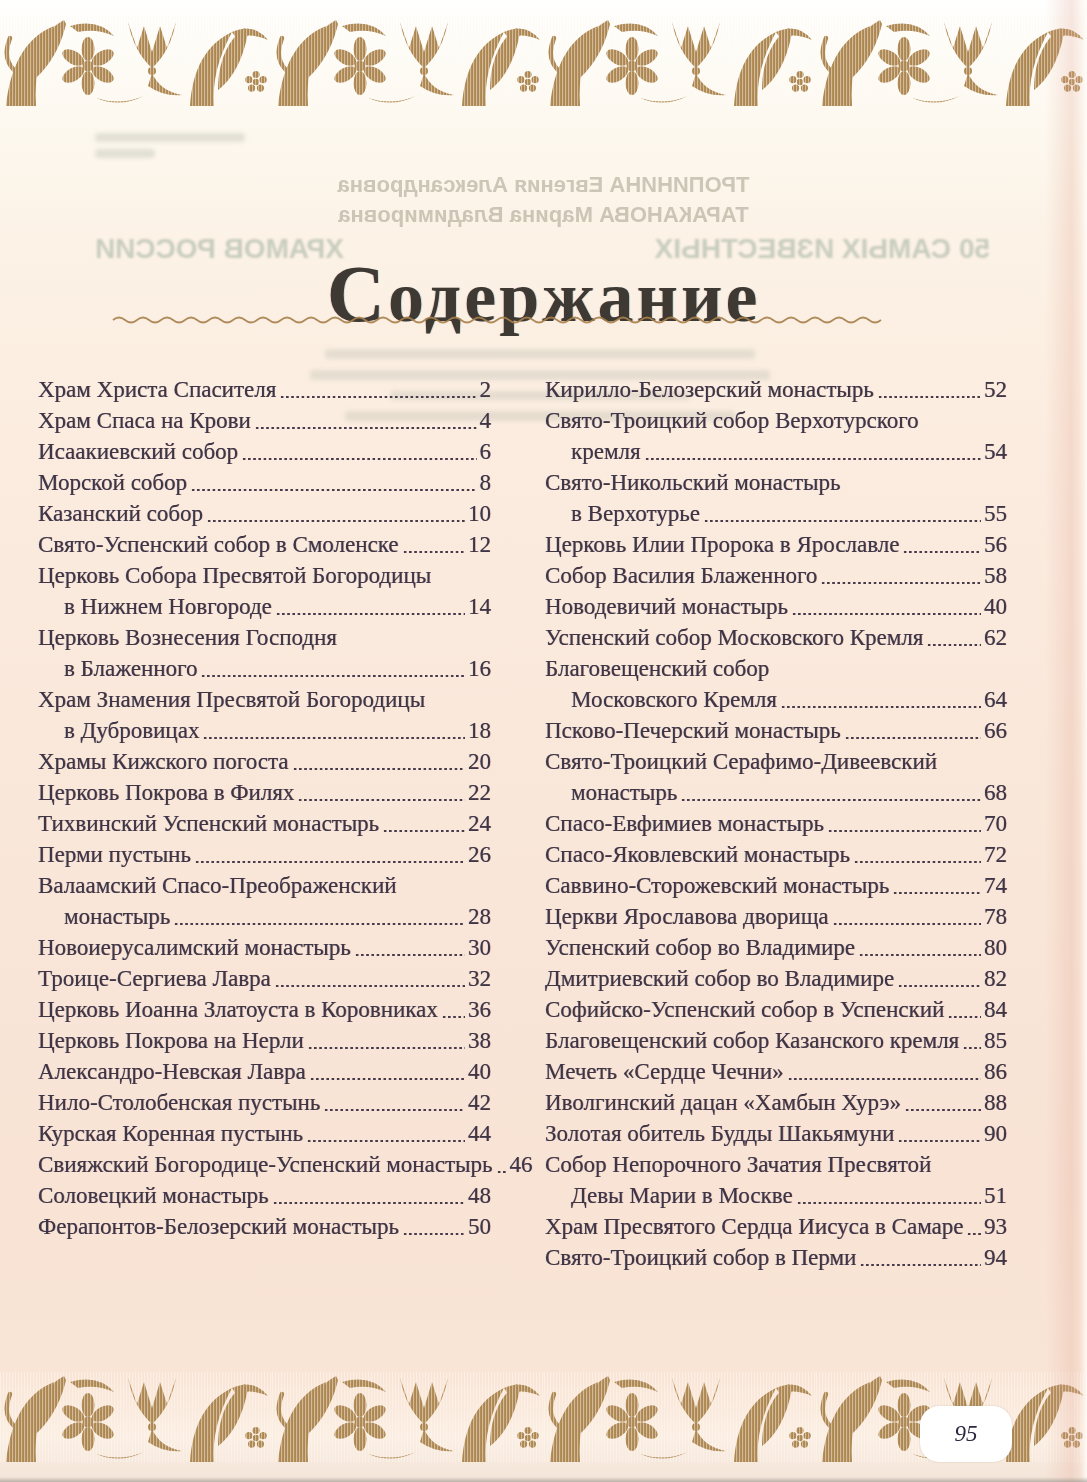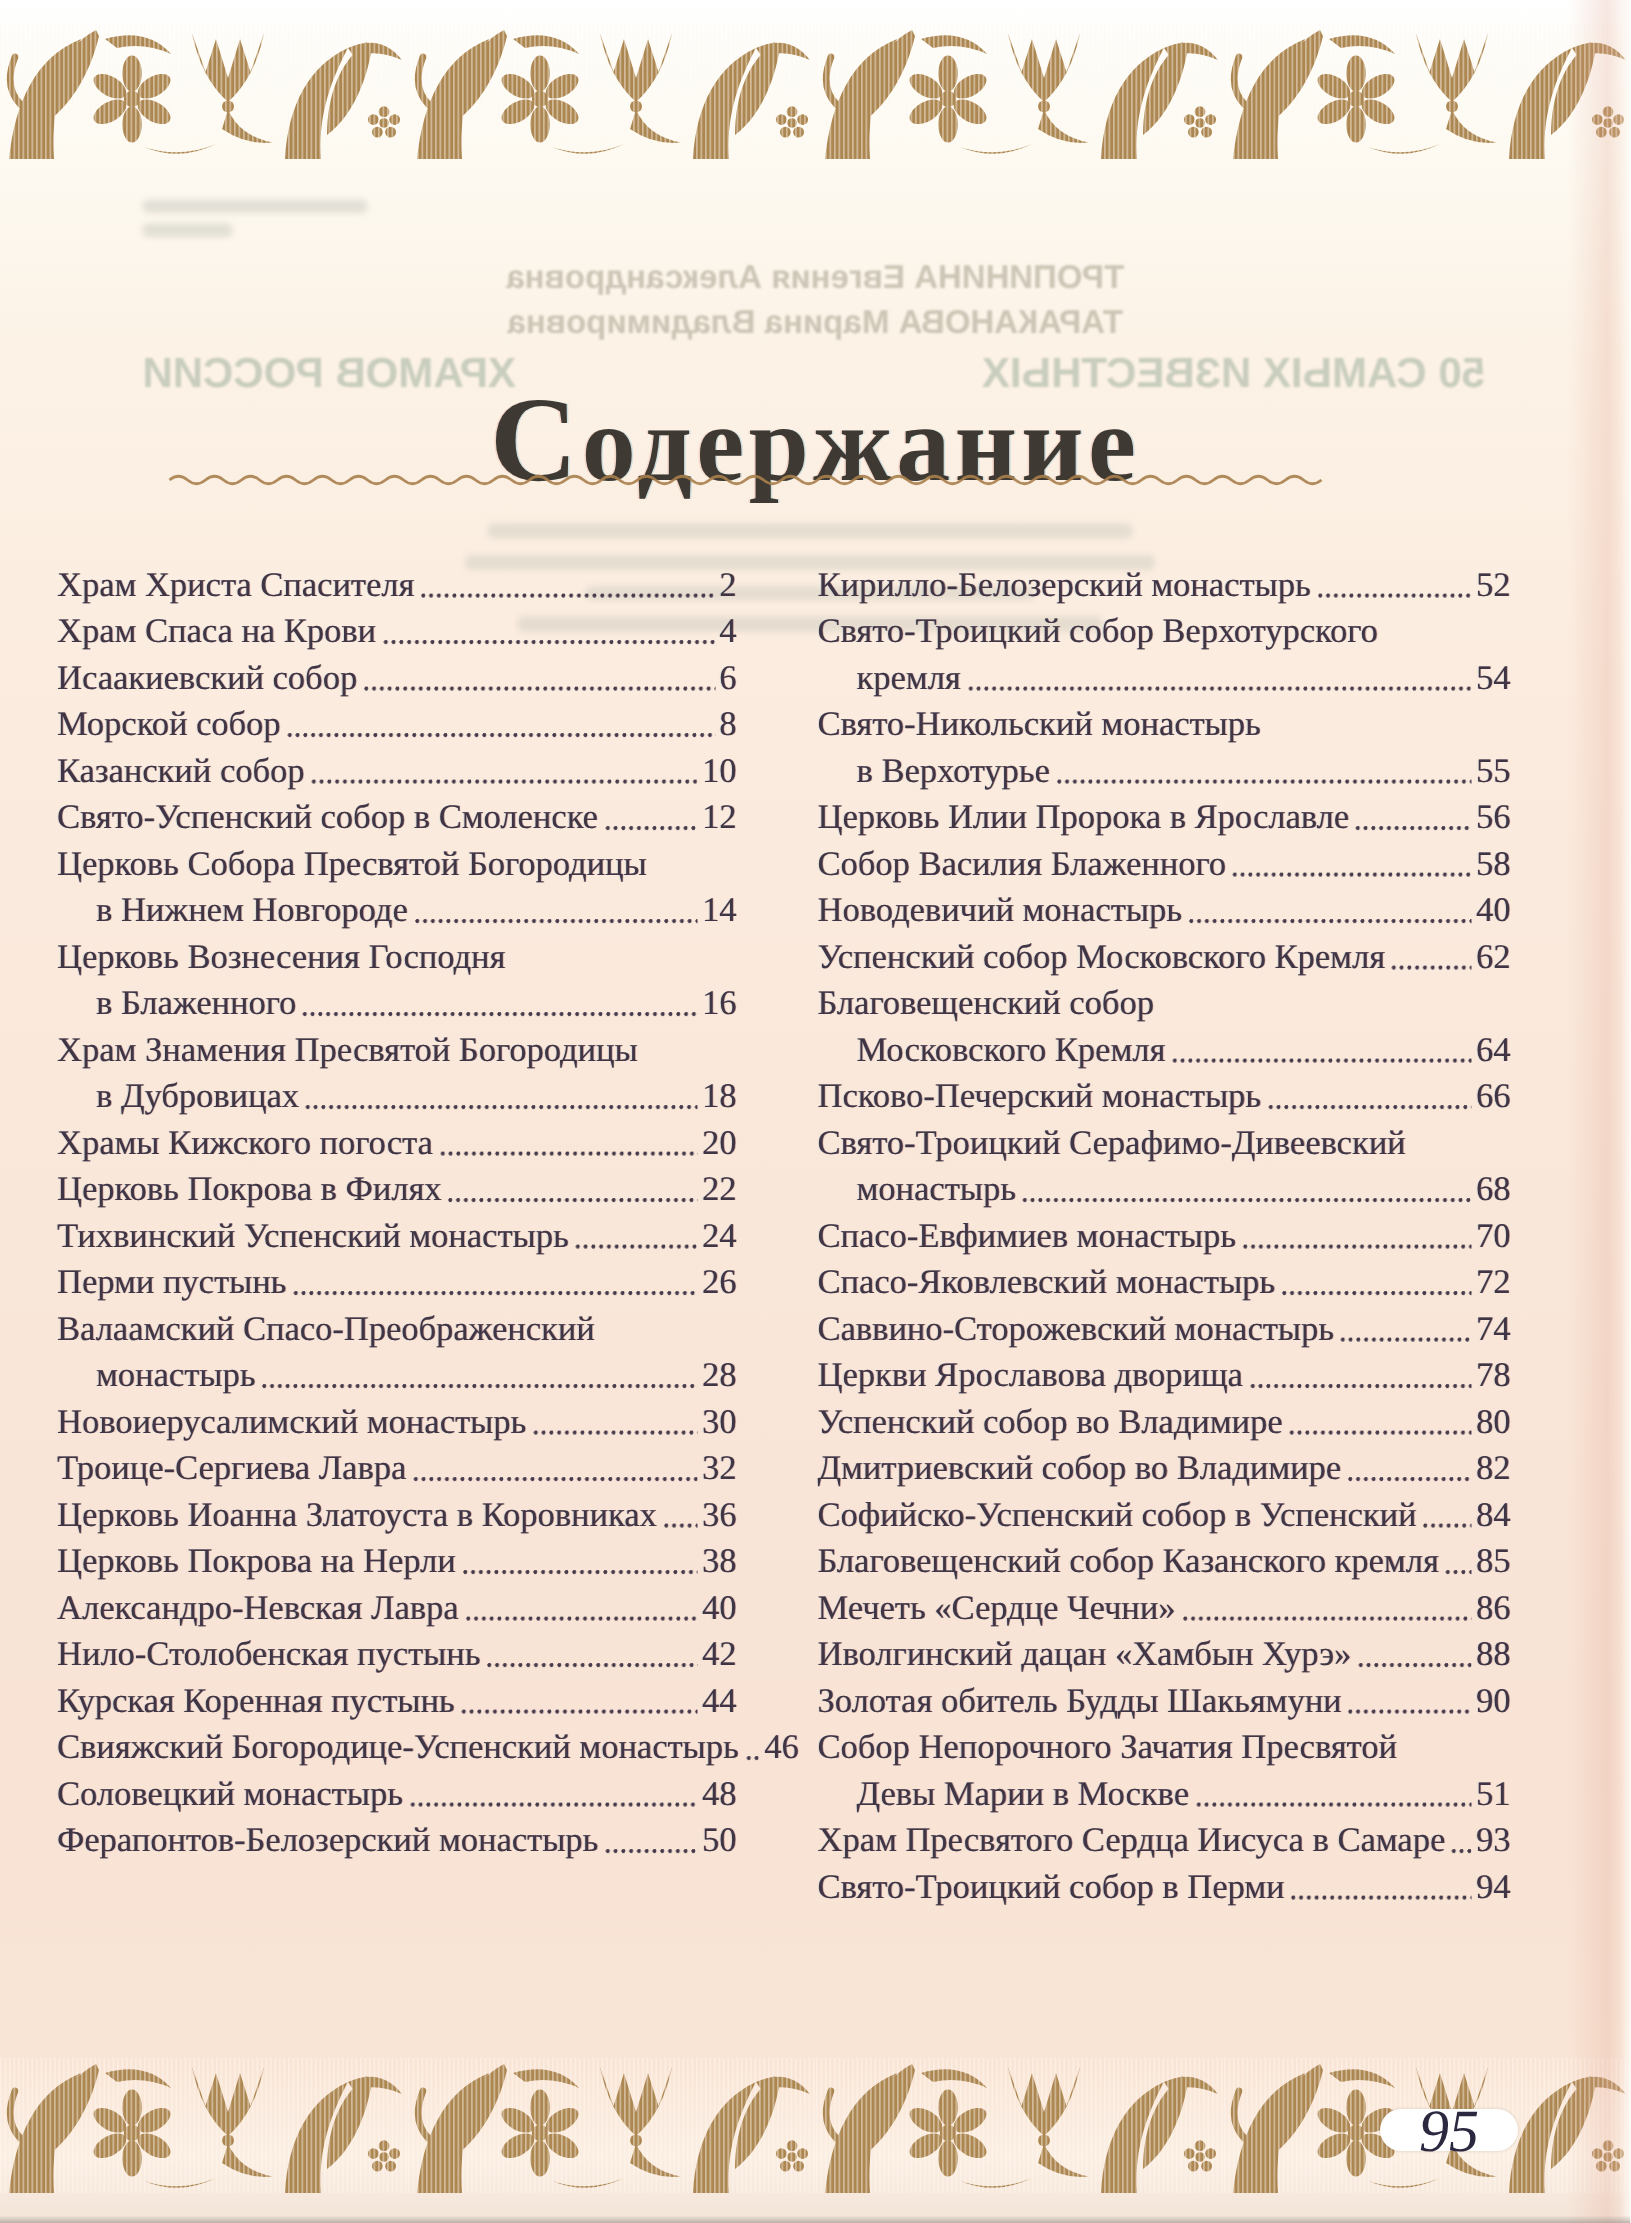--- a/index.html
+++ b/index.html
@@ -59,24 +59,24 @@
   .col-right{left:545px;width:462px;}
   .row{display:flex;align-items:flex-start;}
   .txt{white-space:nowrap;}
   .ind{padding-left:26px;}
   .lead{flex:1 1 auto;min-width:10px;margin:0 3px 0 4px;align-self:stretch;height:31px;
     background-image:radial-gradient(circle at 2.2px 23px,var(--dot) 1.15px,rgba(0,0,0,0) 1.5px);
     background-size:5.2px 31px;background-repeat:repeat-x;}
   .pg{white-space:nowrap;}
 
   
-  .badge{position:absolute;left:920px;top:34px;width:92px;height:28px;
+  .badge{position:absolute;left:920px;top:34px;width:92px;height:56px;
     background:#ffffff;border-radius:19px;display:flex;align-items:center;
     justify-content:center;box-shadow:0 0 2px rgba(120,90,70,0.25);
-    font-family:"Liberation Serif", serif;font-style:italic;font-size:40px;
+    font-family:"Liberation Serif", serif;font-style:italic;font-size:23px;
     color:#2c2840;}
 
   
   .edge-right{position:absolute;top:0;right:0;width:70px;height:100%;pointer-events:none;
     background:linear-gradient(90deg,rgba(0,0,0,0) 0%,rgba(226,168,150,0.0) 40%,
       rgba(226,168,150,0.28) 78%,rgba(240,205,190,0.22) 90%,rgba(255,252,248,0.85) 100%);}
   .edge-bottom{position:absolute;left:0;bottom:0;width:100%;height:5px;pointer-events:none;
     background:linear-gradient(0deg,rgba(140,135,128,0.55),rgba(140,135,128,0));}
 
   .orn-fill{fill:var(--gold);}

